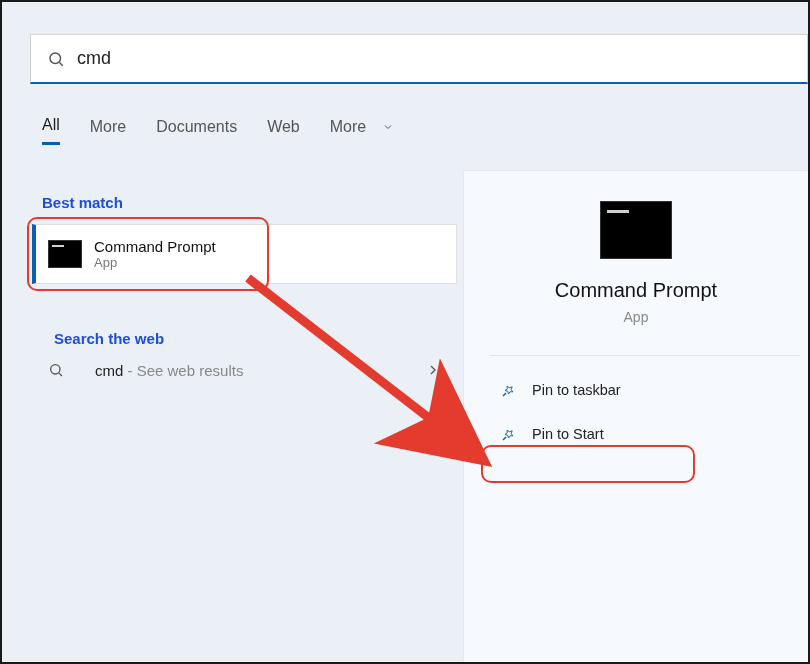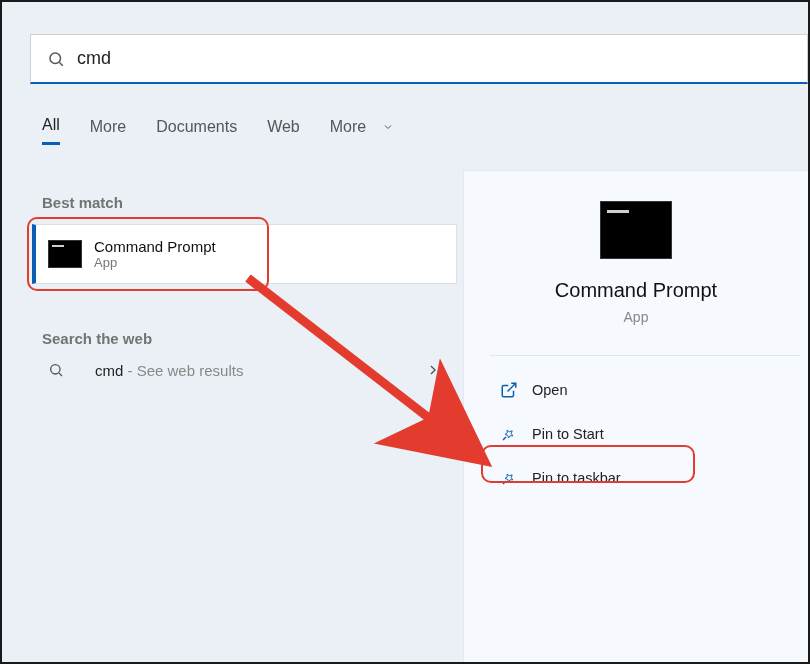--- a/index.html
+++ b/index.html
@@ -54,24 +54,24 @@
     color: #222;
     font-weight: 500;
     border-bottom: 3px solid #0a5fb4;
   }
   .tab-more { display: flex; align-items: center; gap: 16px; }
   .chev { width: 12px; height: 12px; }
 
   .section-label {
     font-size: 15px;
     font-weight: 600;
-    color: #737373;
+    color: #1d4ed8;
   }
   .best-match-label { position: absolute; left: 40px; top: 192px; }
-  .search-web-label { position: absolute; left: 40px; top: 328px; }
+  .search-web-label { position: absolute; left: 52px; top: 328px; }
 
   .best-match-item {
     position: absolute;
     left: 30px;
     top: 222px;
     width: 425px;
     height: 60px;
     background: #fff;
     border: 1px solid #e0e0e0;
     border-left: 4px solid #0a5fb4;
@@ -249,39 +249,31 @@
 </div>
 
 <div class="preview-panel">
   <div class="preview-icon"></div>
   <div class="preview-title">Command Prompt</div>
   <div class="preview-sub">App</div>
   <div class="hr"></div>
   <div class="action-list">
     <div class="action">
       <svg class="aicon" viewBox="0 0 24 24" fill="none" stroke="currentColor" stroke-width="2">
-          <path d="M18 13v6a2 2 0 0 1-2 2H5a2 2 0 0 1-2-2V8a2 2 0 0 1 2-2h6"></path>
-          <polyline points="15 3 21 3 21 9"></polyline>
-          <line x1="10" y1="14" x2="21" y2="3"></line>
+          <path d="M12 2l3 6 6 1-4.5 4 1 6-5.5-3-5.5 3 1-6L3 9l6-1z" transform="rotate(45 12 12) scale(0.6) translate(8 8)"></path>
+          <line x1="8" y1="16" x2="4" y2="20"></line>
         </svg>
-      <span>Open</span>
+      <span>Pin to taskbar</span>
     </div>
     <div class="action">
       <svg class="aicon" viewBox="0 0 24 24" fill="none" stroke="currentColor" stroke-width="2">
           <path d="M12 2l3 6 6 1-4.5 4 1 6-5.5-3-5.5 3 1-6L3 9l6-1z" transform="rotate(45 12 12) scale(0.6) translate(8 8)"></path>
           <line x1="8" y1="16" x2="4" y2="20"></line>
         </svg>
       <span>Pin to Start</span>
-    </div>
-    <div class="action">
-      <svg class="aicon" viewBox="0 0 24 24" fill="none" stroke="currentColor" stroke-width="2">
-          <path d="M12 2l3 6 6 1-4.5 4 1 6-5.5-3-5.5 3 1-6L3 9l6-1z" transform="rotate(45 12 12) scale(0.6) translate(8 8)"></path>
-          <line x1="8" y1="16" x2="4" y2="20"></line>
-        </svg>
-      <span>Pin to taskbar</span>
     </div>
   </div>
 </div>
 
 <div class="callout callout-1"></div>
 <div class="callout callout-2"></div>
 <svg class="arrow" viewBox="0 0 280 210">
   <defs>
     <marker id="ah" markerWidth="14" markerHeight="14" refX="10" refY="6" orient="auto">
       <path d="M0,0 L12,6 L0,12 L3,6 z" fill="#e33b2e"></path>

